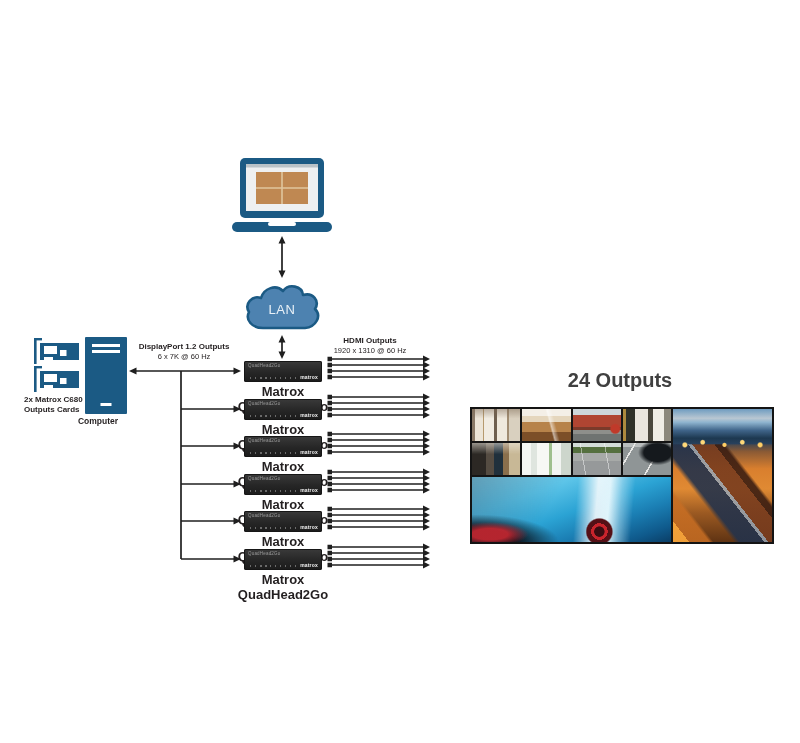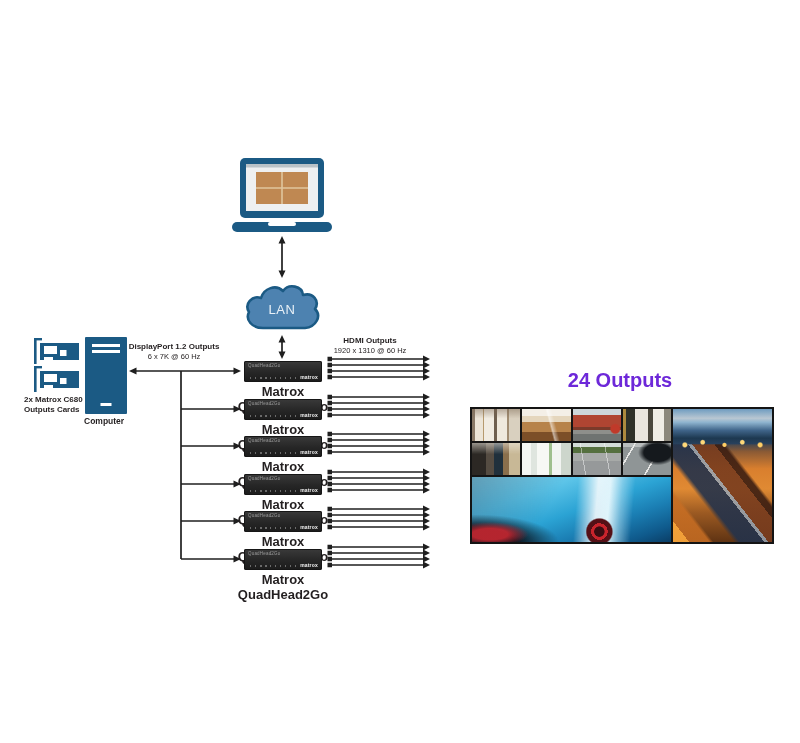--- a/index.html
+++ b/index.html
@@ -25,41 +25,41 @@
 
   
   .gpu1{left:31px;top:338px;width:48px;height:27px;}
   .gpu2{left:31px;top:366px;width:48px;height:27px;}
   .cards-label{left:24px;top:395px;width:110px;font-size:8px;font-weight:700;line-height:10px;}
   .tower{left:85px;top:337px;width:42px;height:77px;background:#1b5a84;border-radius:1px;}
   .tower .stripe{position:absolute;left:7px;right:7px;height:2.5px;background:#ffffff;}
   .tower .s1{top:7px;}
   .tower .s2{top:13px;}
   .tower .power{position:absolute;left:50%;transform:translateX(-50%);bottom:8px;width:11px;height:3.5px;background:#ffffff;}
-  .computer-label{left:84px;top:416px;width:60px;text-align:left;font-size:8.5px;font-weight:700;}
-
-  
-  .dp-text{left:112px;top:342px;width:124px;text-align:center;line-height:9.5px;}
+  .computer-label{left:68px;top:416px;width:60px;text-align:center;font-size:8.5px;font-weight:700;}
+
+  
+  .dp-text{left:122px;top:342px;width:124px;text-align:center;line-height:9.5px;}
   .hdmi-text{left:308px;top:336px;width:124px;text-align:center;line-height:9.5px;}
   .link-title{font-size:8px;font-weight:700;}
   .link-sub{font-size:7.5px;}
 
   
   .device{position:absolute;left:244px;width:78px;height:34px;}
   .dev-box{position:absolute;left:0;top:0;width:78px;height:21px;border-radius:2px;
     background:linear-gradient(180deg,#3a3a3a 0%,#262626 55%,#1b1b1b 100%);
     box-shadow:inset 0 0 0 1px #161616;}
   .dev-name{position:absolute;top:2px;left:4px;font-size:4.5px;color:#9b9b9b;letter-spacing:.2px;}
   .dev-ports{position:absolute;bottom:3.5px;left:6px;width:46px;height:2px;
     background:repeating-linear-gradient(90deg,#6a6a6a 0 1.5px,transparent 1.5px 5px);}
   .dev-brand{position:absolute;bottom:2px;right:4px;font-size:5px;font-weight:700;color:#f2f2f2;letter-spacing:.2px;}
   .dev-label{position:absolute;top:23px;left:-8px;width:94px;text-align:center;font-size:13px;font-weight:700;}
 
   
-  .wall-title{left:470px;top:369px;width:300px;text-align:center;font-size:20px;font-weight:700;color:#6d28d9;}
+  .wall-title{left:470px;top:369px;width:300px;text-align:center;font-size:20px;font-weight:700;color:#404040;}
   .wall{left:470px;top:407px;width:300px;height:133px;background:#141414;border:2px solid #141414;
     display:grid;grid-template-columns:repeat(6,1fr);grid-template-rows:repeat(4,1fr);gap:2px;}
   .wall > div{min-width:0;min-height:0;}
 
   .t-cam1{background:
     linear-gradient(180deg,rgba(120,100,80,.45),transparent 30%),
     linear-gradient(90deg,#8a7a68 0 6%,#ece5d8 6% 22%,#b69a6e 22% 26%,#f1ece2 26% 46%,#6e5f4f 46% 52%,#efe9dd 52% 72%,#a08c72 72% 78%,#d9d0bf 78% 100%);}
   .t-cam2{background:
     linear-gradient(75deg,transparent 55%,rgba(255,255,255,.55) 58%,transparent 66%),
     linear-gradient(180deg,#f4efe7 0 22%,#e5d6bd 22% 40%,#b7834a 40% 72%,#7c4f28 72% 100%);}

